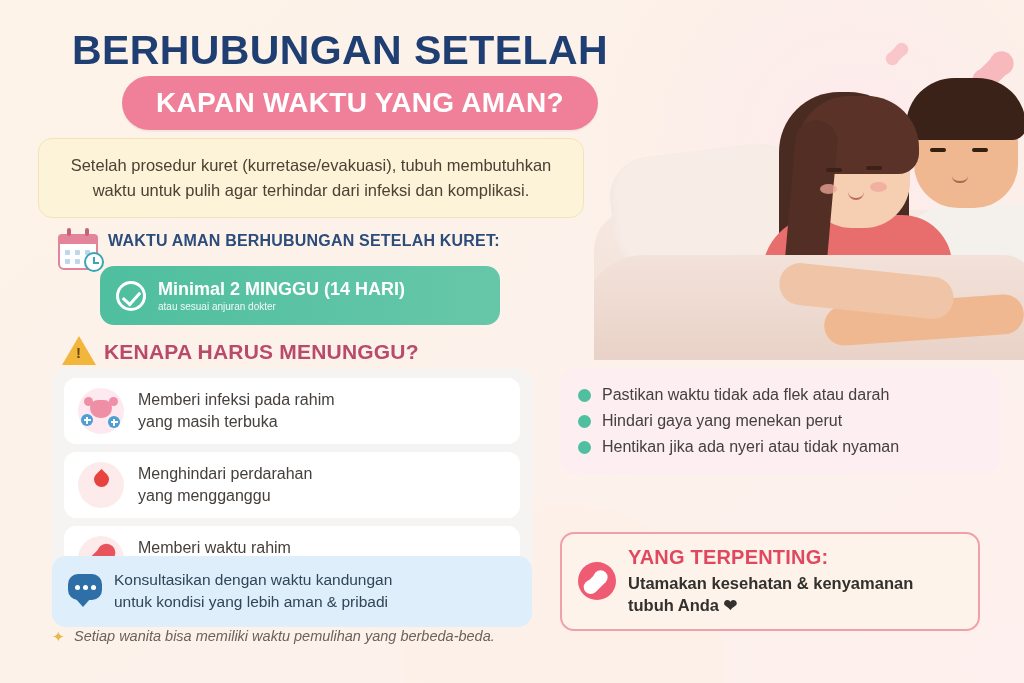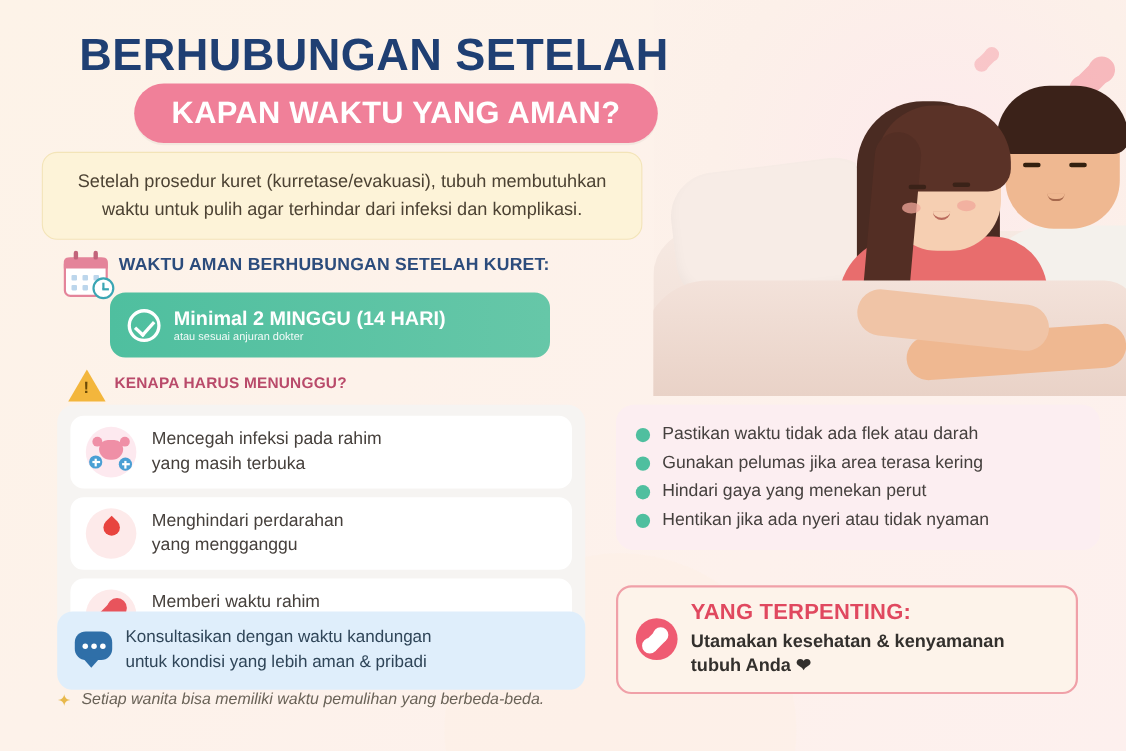--- a/index.html
+++ b/index.html
@@ -157,21 +157,21 @@
     position: absolute; left: 16px; top: 50%; transform: translateY(-50%);
     width: 30px; height: 30px; border: 3px solid #ffffff; border-radius: 50%;
   }
   .check-circle:after {
     content: ""; position: absolute; left: 7px; top: 4px;
     width: 8px; height: 14px; border: 3px solid #fff; border-top: 0; border-left: 0;
     transform: rotate(42deg);
   }
 
   
-  #why-head { left: 104px; top: 340px; color: #b94a6a; font-size: 14px; }
+  #why-head { left: 104px; top: 340px; color: #b94a6a; font-size: 21px; }
   .warn-icon {
     position: absolute; left: 62px; top: 336px;
     width: 0; height: 0; border-left: 17px solid transparent; border-right: 17px solid transparent;
     border-bottom: 29px solid #f3b63c;
   }
   .warn-icon:after {
     content: "!"; position: absolute; left: -3px; top: 9px; width: 6px;
     color: #6b4a06; font-size: 15px; font-weight: bold; line-height: 1;
   }
 
@@ -337,21 +337,21 @@
   <div class="why-card">
     <div class="why-row">
       <div class="round-ic ic-uterus">
         <div class="u-arm l"></div>
           <div class="u-arm r"></div>
           <div class="u-core"></div>
         <div class="u-plus"></div>
           <div class="u-plus2"></div>
       </div>
       <div class="txt">
-        <div>Mencegah infeksi pada rahim</div>
+        <div>Memberi infeksi pada rahim</div>
         <div>yang masih terbuka</div>
       </div>
     </div>
     <div class="why-row">
       <div class="round-ic ic-drop">
         <div class="d"></div>
       </div>
       <div class="txt">
         <div>Menghindari perdarahan</div>
         <div>yang mengganggu</div>
@@ -382,24 +382,20 @@
   <div class="spark">✦</div>
   <div class="footnote">Setiap wanita bisa memiliki waktu pemulihan yang berbeda-beda.</div>
 
   <div class="tips">
     <div class="tip-row">
       <span class="tip-bullet"></span>
       <span>Pastikan waktu tidak ada flek atau darah</span>
     </div>
     <div class="tip-row">
       <span class="tip-bullet"></span>
-      <span>Gunakan pelumas jika area terasa kering</span>
-    </div>
-    <div class="tip-row">
-      <span class="tip-bullet"></span>
       <span>Hindari gaya yang menekan perut</span>
     </div>
     <div class="tip-row">
       <span class="tip-bullet"></span>
       <span>Hentikan jika ada nyeri atau tidak nyaman</span>
     </div>
   </div>
 
   <div class="important">
     <div class="imp-heart">

